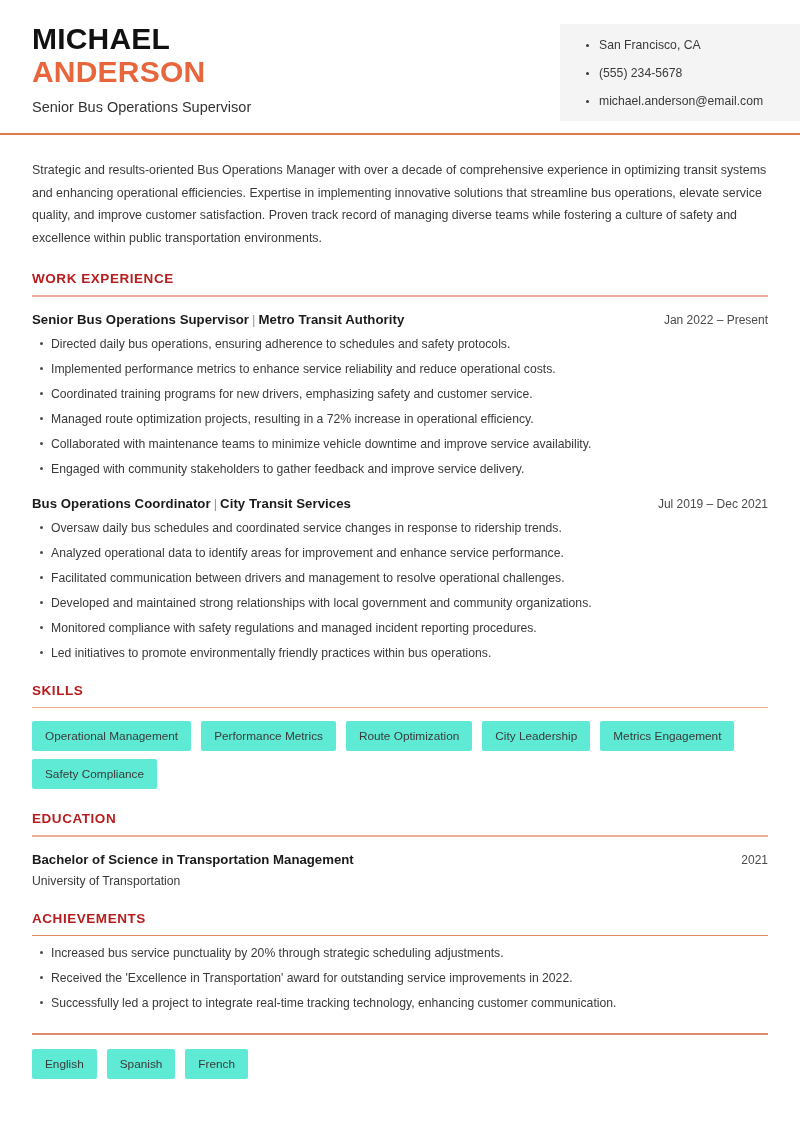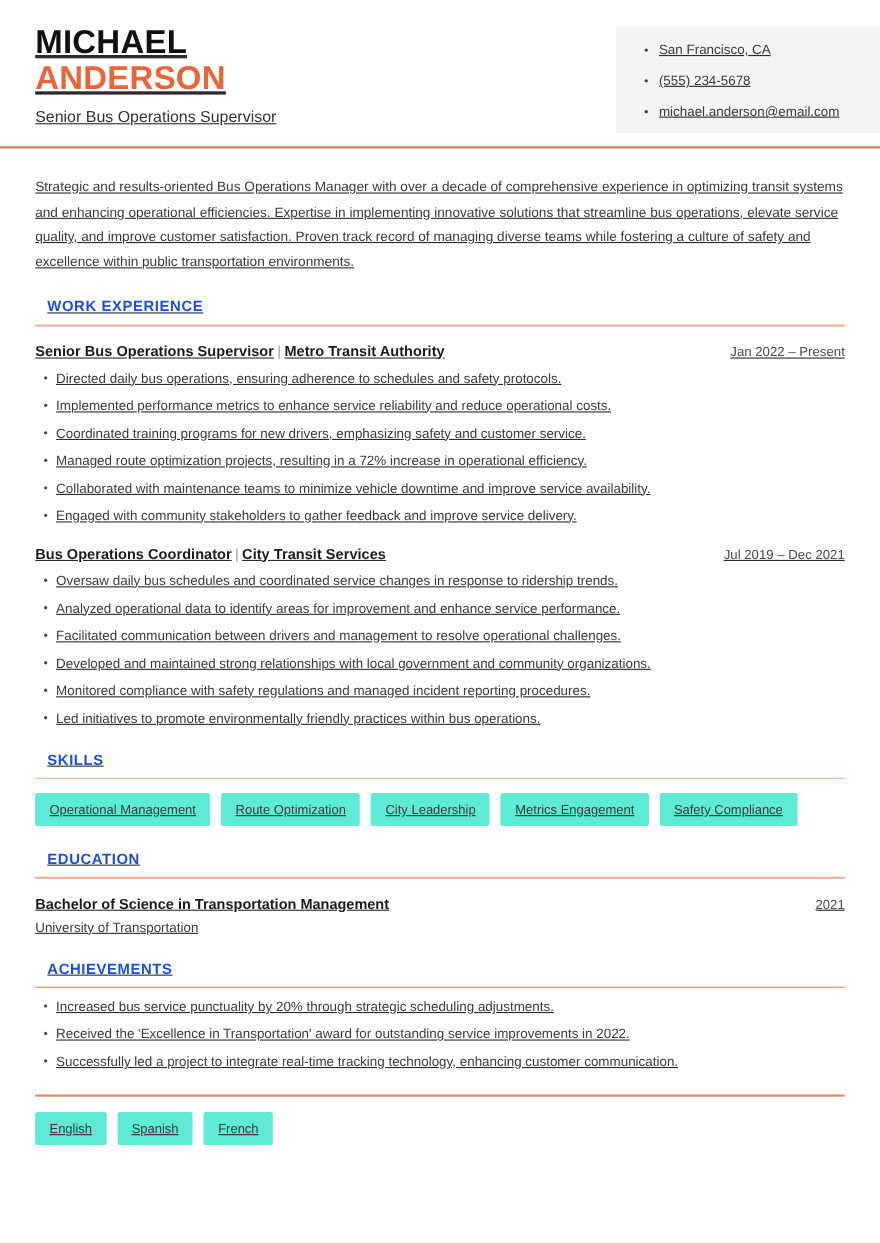--- a/index.html
+++ b/index.html
@@ -14,21 +14,20 @@
     color: #2b2b2b;
     -webkit-font-smoothing: antialiased;
   }
 
   .page {
     position: relative;
     width: 800px;
     height: 1130px;
     background: #ffffff;
     overflow: hidden;
-    text-decoration: underline;
   }
 
   
   .header {
     position: relative;
     height: 136px;
     padding: 0;
   }
   .header-inner {
     display: flex;
@@ -104,24 +103,23 @@
     line-height: 22.5px;
     color: #3a3a3a;
   }
 
   
   .section { margin-top: 22px; }
   .section-title {
     font-size: 13.5px;
     font-weight: bold;
     letter-spacing: 0.55px;
-    color: #1d4ed8;
+    color: #b91c1c;
     text-transform: uppercase;
     line-height: 16px;
-    margin-left: 11px;
   }
   .section-rule {
     margin-top: 8px;
     height: 1.5px;
     background: #EDAF9C;
     width: 100%;
   }
   .section-rule.strong { background: #DE8A64; }
 
   
@@ -283,20 +281,21 @@
           <li>Led initiatives to promote environmentally friendly practices within bus operations.</li>
         </ul>
       </div>
     </div>
 
     <div class="section skills-section">
       <div class="section-title">SKILLS</div>
       <div class="section-rule"></div>
       <div class="tags">
         <span class="tag">Operational Management</span>
+        <span class="tag">Performance Metrics</span>
         <span class="tag">Route Optimization</span>
         <span class="tag">City Leadership</span>
         <span class="tag">Metrics Engagement</span>
         <span class="tag">Safety Compliance</span>
       </div>
     </div>
 
     <div class="section">
       <div class="section-title">EDUCATION</div>
       <div class="section-rule"></div>

